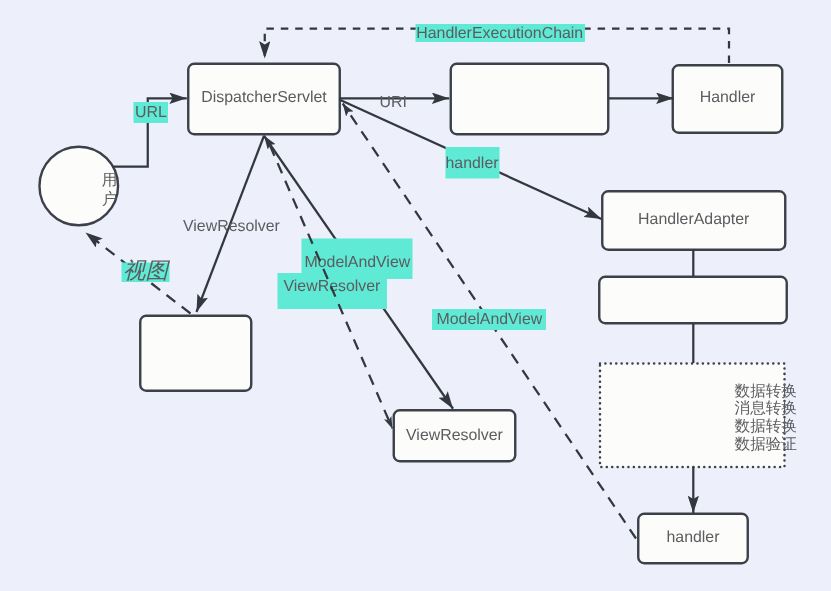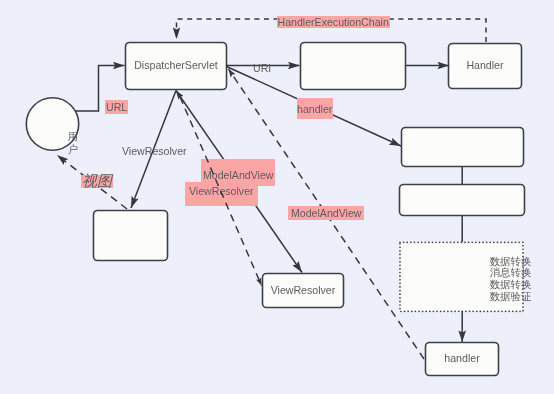--- a/index.html
+++ b/index.html
@@ -10,21 +10,21 @@
   svg#shapes,svg#wires,svg#wires-top{position:absolute;left:0;top:0;width:554px;height:394px;}
   svg#wires-top{pointer-events:none;}
 
   .node{position:absolute;box-sizing:border-box;display:flex;
         align-items:center;justify-content:center;text-align:center;
         background:transparent;border:0;
         color:#5c5c60;font-size:10.6px;line-height:1.25;}
   .cjk{font-size:10.4px;}
 
   .lbl{position:absolute;color:#5c5c60;font-size:10.6px;line-height:12px;
-       white-space:nowrap;background:#fca5a5;}
+       white-space:nowrap;background:#5eead4;}
   .lbl.plain{background:transparent;}
   .lbl.cn{font-size:15px;line-height:10px;font-style:italic;}
 </style>
 </head>
 <body>
 
 <div id="canvas">
 
   <svg id="shapes" viewBox="0 0 554 394">
     <g fill="#fcfcfa" stroke="#3b4049" stroke-width="1.6">
@@ -66,32 +66,35 @@
       <path d="M462.2,216 L462.2,242"></path>
       <path d="M462.2,311 L462.2,342" marker-end="url(#ah)"></path>
       <path d="M424,359 L228.5,69" stroke-dasharray="7.4 5.4" marker-end="url(#ah2)"></path>
       <path d="M176,90.5 L302,272.5" marker-end="url(#ah)" marker-start="url(#ahb)"></path>
       <path d="M176,90.5 L131,208" marker-end="url(#ah)"></path>
       <path d="M127,209 L57,155" stroke-dasharray="7.4 5.4" marker-end="url(#ah)"></path>
     </g>
   </svg>
 
   <div class="node" style="left:26px;top:99px;width:53px;height:50px;">
-    <span class="cjk" style="position:relative;top:19px;margin-left:41px;">用户</span>
+    <span class="cjk" style="position:relative;top:3px;margin-left:41px;">用户</span>
   </div>
 
   <div class="node" style="left:125px;top:41px;width:102px;height:49px;border-radius:22px;">
     <span>DispatcherServlet</span>
   </div>
 
 
   <div class="node" style="left:448px;top:42.5px;width:74px;height:47px;">
     <span>Handler</span>
   </div>
 
+  <div class="node" style="left:401px;top:127px;width:123px;height:39px;">
+    <span>HandlerAdapter</span>
+  </div>
 
 
   <div class="node" style="left:401px;top:245px;width:123px;height:68px;flex-direction:column;
               line-height:11.6px;margin-left:48px;">
     <span class="cjk">数据转换</span>
     <span class="cjk">消息转换</span>
     <span class="cjk">数据转换</span>
     <span class="cjk">数据验证</span>
   </div>
 
@@ -99,21 +102,21 @@
     <span>handler</span>
   </div>
 
 
   <div class="node" style="left:262px;top:273px;width:82px;height:35px;">
     <span>ViewResolver</span>
   </div>
 
   <div class="lbl" style="left:276.5px;top:16px;padding:0 1px;">HandlerExecutionChain</div>
 
-  <div class="lbl" style="left:89px;top:100px;padding:1px;margin-left:16px;">URL</div>
+  <div class="lbl" style="left:89px;top:68px;padding:1px;">URL</div>
 
   <div class="lbl plain" style="left:253px;top:62px;">URI</div>
 
   <div class="lbl" style="left:297px;top:98px;padding:5px 1px 4px 0px;">handler</div>
 
   <div class="lbl plain" style="left:122px;top:145px;">ViewResolver</div>
 
   <div class="lbl" style="left:201px;top:158.5px;padding:10px 2px 5px 2px;">ModelAndView</div>
 
   <div class="lbl" style="left:185px;top:181.5px;padding:3px 4px 9px 4px;">ViewResolver</div>

